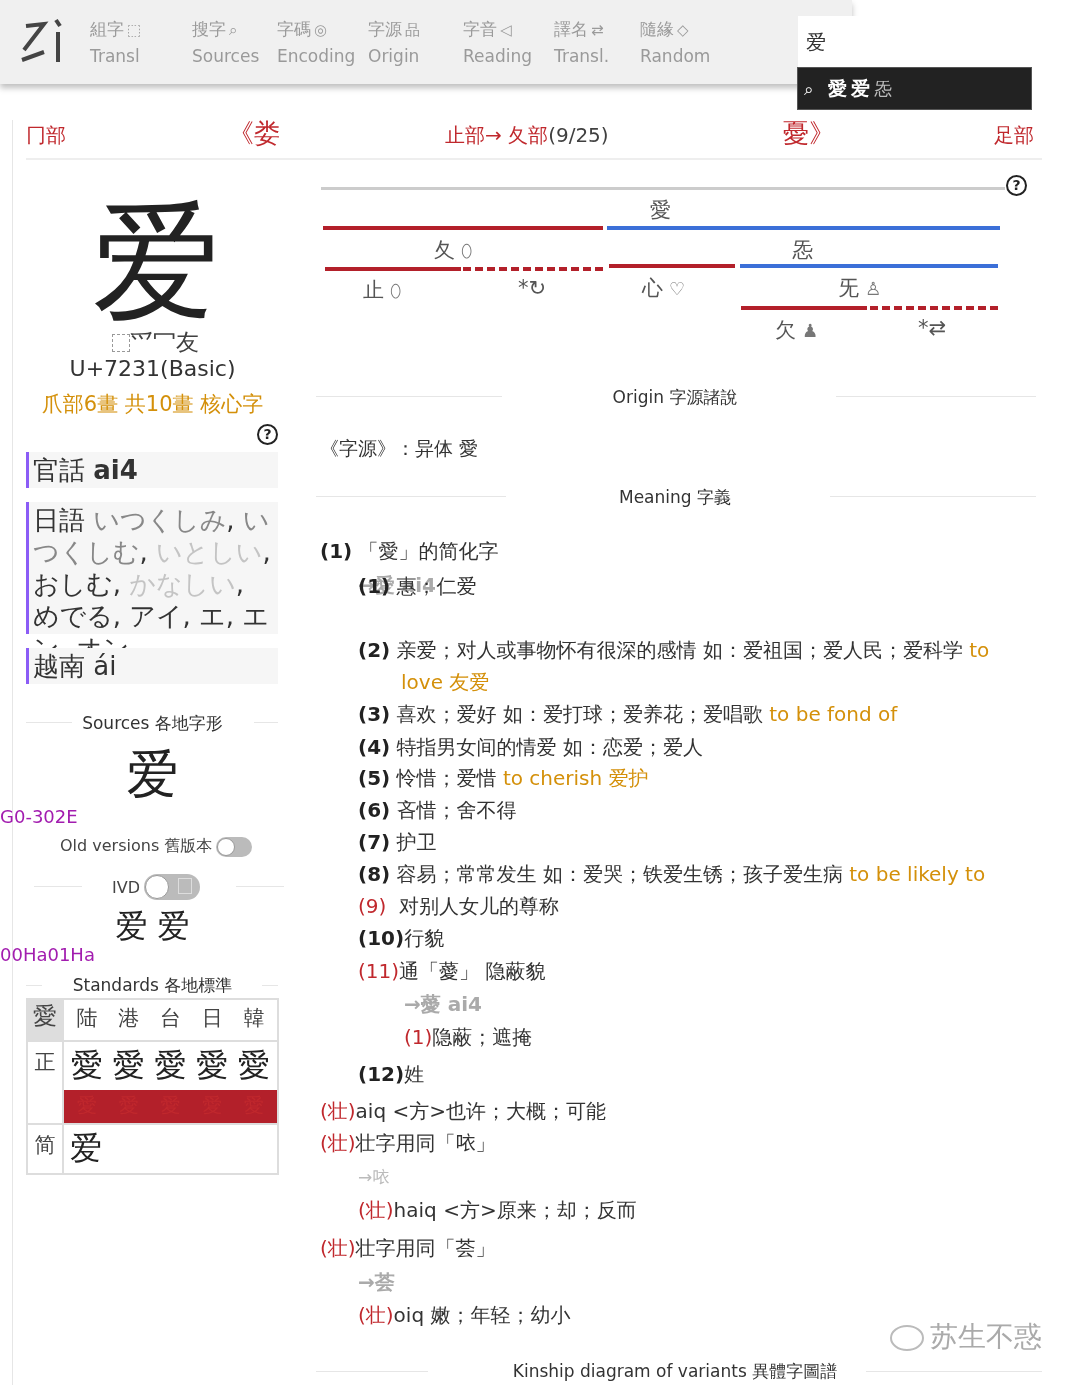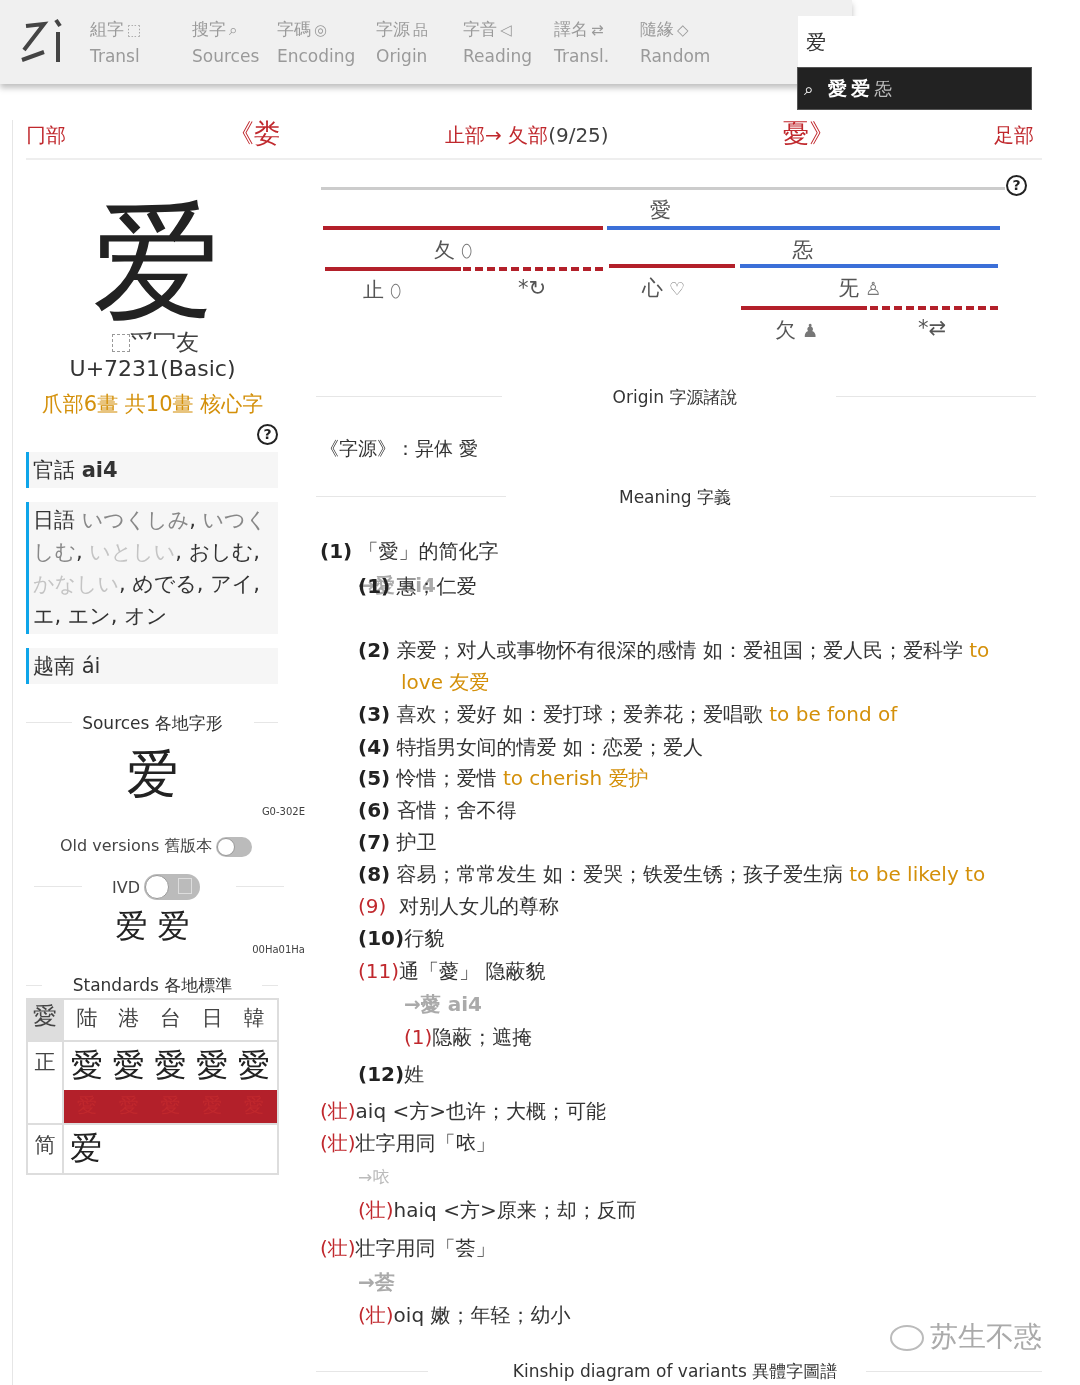--- a/index.html
+++ b/index.html
@@ -30,30 +30,30 @@
   .vsep { position: absolute; left: 12px; top: 120px; width: 1px; height: 1265px; background: #e6e6e6; }
 
   
   .big-char { position: absolute; left: 86px; top: 192px; width: 140px; font-size: 128px; line-height: 140px; color: #222; text-align: center; }
   .ids { position: absolute; left: 112px; top: 327px; font-size: 23px; color: #404040; }
   .ids .dash { display: inline-block; width: 18px; height: 18px; border: 1px dashed #999; vertical-align: -2px; }
   .codepoint { position: absolute; left: 0; width: 305px; top: 356px; text-align: center; font-size: 22px; color: #333; }
   .stroke-info { position: absolute; left: 0; width: 305px; top: 390px; text-align: center; font-size: 21px; color: #d4900a; }
   .help { position: absolute; width: 21px; height: 21px; border: 2px solid #222; border-radius: 50%; font-size: 14px; line-height: 17px; text-align: center; color: #222; font-weight: bold; cursor: pointer; }
 
-  .reading { position: absolute; left: 26px; width: 252px; background: #f6f6f6; border-left: 3px solid #0ea5e9; font-size: 21px; line-height: 32px; padding: 2px 4px; color: #333; }
+  .reading { position: absolute; left: 26px; width: 252px; background: #f6f6f6; border-left: 3px solid #8b5cf6; font-size: 26px; line-height: 32px; padding: 2px 4px; color: #333; }
   .reading b { font-weight: bold; }
   .reading .mid { color: #888; }
   .reading .light { color: #c4c4c4; }
 
   .sec-title { position: absolute; text-align: center; font-size: 17px; color: #333; }
   .sec-line { position: absolute; height: 1px; background: #e6e6e6; }
 
   .src-char { position: absolute; left: 0; width: 305px; text-align: center; font-family: "DejaVu Serif", serif; color: #222; }
-  .src-code { position: absolute; left: 0; width: 305px; text-align: right; font-size: 10px; color: #404040; }
+  .src-code { position: absolute; left: 0; width: 305px; text-align: left; font-size: 18px; color: #a21caf; }
   .toggle-row { position: absolute; font-size: 16px; color: #444; display: flex; align-items: center; gap: 4px; }
   .toggle { width: 36px; height: 20px; border-radius: 10px; background: #bbb; position: relative; cursor: pointer; }
   .toggle .knob { position: absolute; left: 1px; top: 1px; width: 18px; height: 18px; border-radius: 50%; background: #fff; border: 1px solid #999; }
   .toggle.ivd { width: 56px; height: 26px; border-radius: 13px; }
   .toggle.ivd .knob { width: 24px; height: 24px; }
   .toggle.ivd .sub { position: absolute; right: 8px; top: 4px; width: 14px; height: 16px; border: 1px solid #ddd; }
 
   table.std { position: absolute; left: 26px; top: 998px; width: 253px; border-collapse: collapse; border: 2px solid #ddd; }
   table.std td { border: 2px solid #ddd; text-align: center; vertical-align: top; padding: 0; }
   table.std .corner { background: #ddd; font-size: 24px; width: 36px; height: 42px; color: #444; }
@@ -99,21 +99,21 @@
     <span class="en">Transl</span>
   </div>
   <div class="nav-item" style="left:192px">
     <span class="zh"><span>搜字</span><span class="ico">⌕</span></span>
     <span class="en">Sources</span>
   </div>
   <div class="nav-item" style="left:277px">
     <span class="zh"><span>字碼</span><span class="ico">◎</span></span>
     <span class="en">Encoding</span>
   </div>
-  <div class="nav-item" style="left:376px">
+  <div class="nav-item" style="left:368px">
     <span class="zh"><span>字源</span><span class="ico">品</span></span>
     <span class="en">Origin</span>
   </div>
   <div class="nav-item" style="left:463px">
     <span class="zh"><span>字音</span><span class="ico">◁</span></span>
     <span class="en">Reading</span>
   </div>
   <div class="nav-item" style="left:554px">
     <span class="zh"><span>譯名</span><span class="ico">⇄</span></span>
     <span class="en">Transl.</span>

